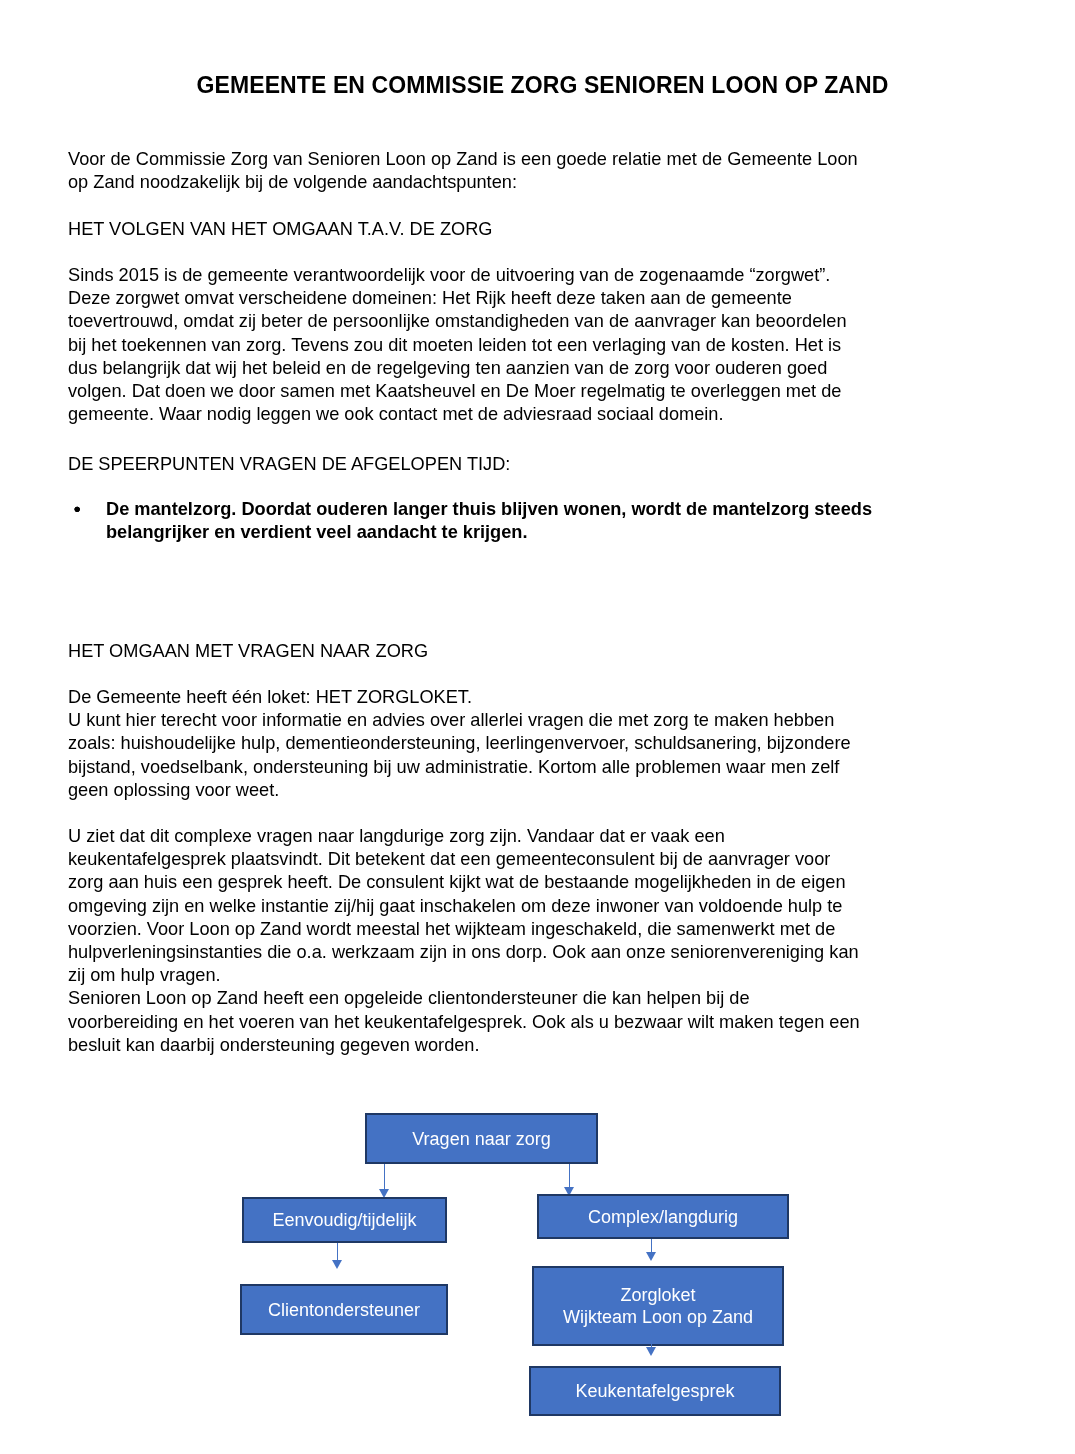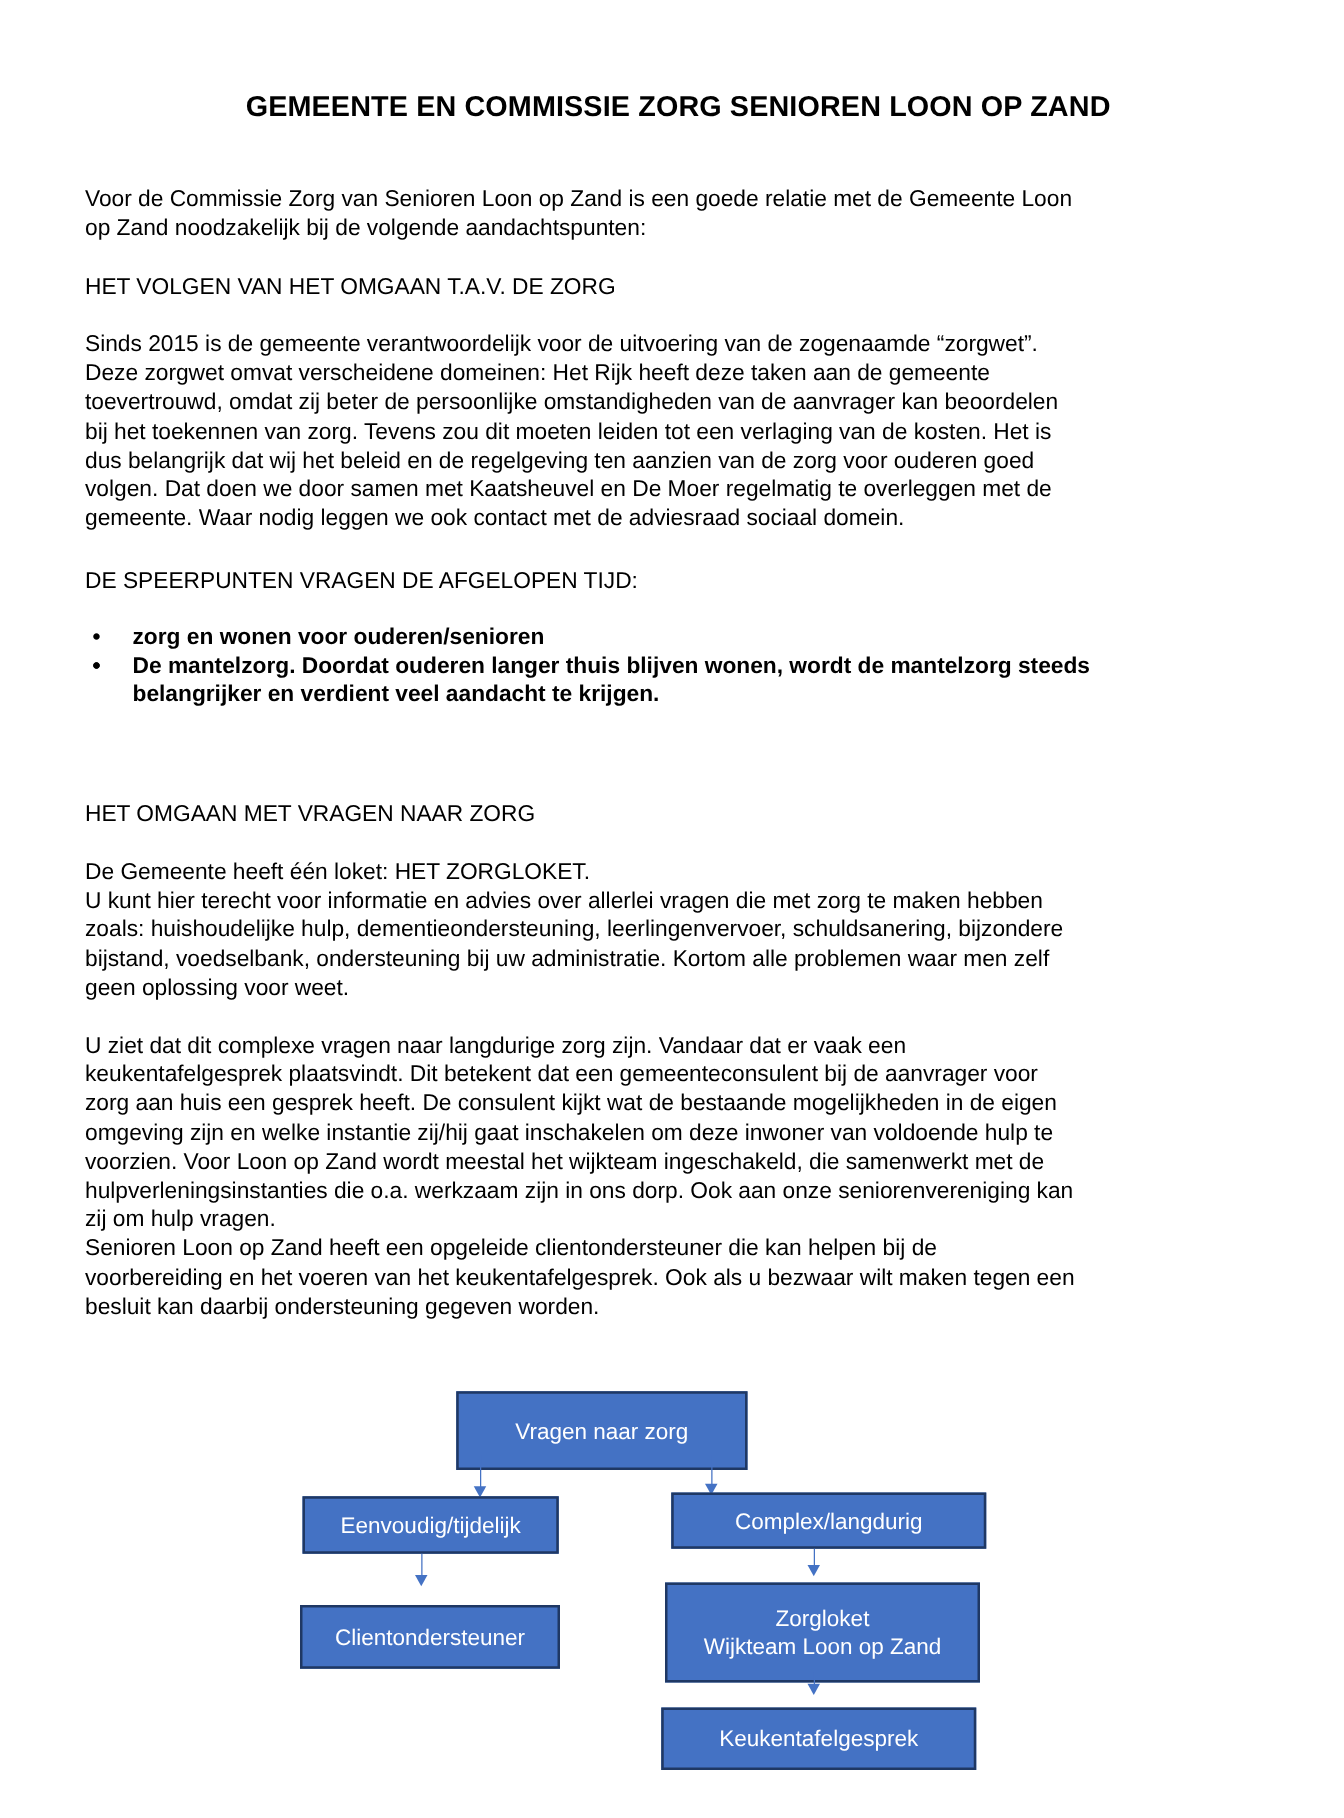--- a/index.html
+++ b/index.html
@@ -46,21 +46,20 @@
 gemeente. Waar nodig leggen we ook contact met de adviesraad sociaal domein.</p>
 </div>
 
 <div class="text" style="top:453px;">
   <p class="p">DE SPEERPUNTEN VRAGEN DE AFGELOPEN TIJD:</p>
 </div>
 
 <ul class="bullets">
   <li>
     <span class="dot">•</span>
-    <span class="p" style="white-space:pre-line">zorg en wonen voor ouderen/senioren</span>
   </li>
   <li>
     <span class="dot">•</span>
   </li>
   <li>
     <span class="dot">•</span>
     <span class="p" style="white-space:pre-line">De mantelzorg. Doordat ouderen langer thuis blijven wonen, wordt de mantelzorg steeds
 belangrijker en verdient veel aandacht te krijgen.</span>
   </li>
 </ul>
@@ -84,21 +83,21 @@
 omgeving zijn en welke instantie zij/hij gaat inschakelen om deze inwoner van voldoende hulp te
 voorzien. Voor Loon op Zand wordt meestal het wijkteam ingeschakeld, die samenwerkt met de
 hulpverleningsinstanties die o.a. werkzaam zijn in ons dorp. Ook aan onze seniorenvereniging kan
 zij om hulp vragen.
 Senioren Loon op Zand heeft een opgeleide clientondersteuner die kan helpen bij de
 voorbereiding en het voeren van het keukentafelgesprek. Ook als u bezwaar wilt maken tegen een
 besluit kan daarbij ondersteuning gegeven worden.</p>
 </div>
 
 <div>
-  <div class="box" style="left:365px; top:1113px; width:233px; height:63px;">Vragen naar zorg</div>
+  <div class="box" style="left:365px; top:1113px; width:233px; height:51px;">Vragen naar zorg</div>
 
   <div class="arrow" style="left:384px; top:1164px; height:28px;"></div>
   <div class="arrow" style="left:569px; top:1164px; height:26px;"></div>
 
   <div class="box" style="left:242px; top:1197px; width:205px; height:46px;">Eenvoudig/tijdelijk</div>
   <div class="box" style="left:537px; top:1194px; width:252px; height:45px;">Complex/langdurig</div>
 
   <div class="arrow" style="left:337px; top:1243px; height:20px;"></div>
   <div class="arrow" style="left:651px; top:1239px; height:16px;"></div>
 

